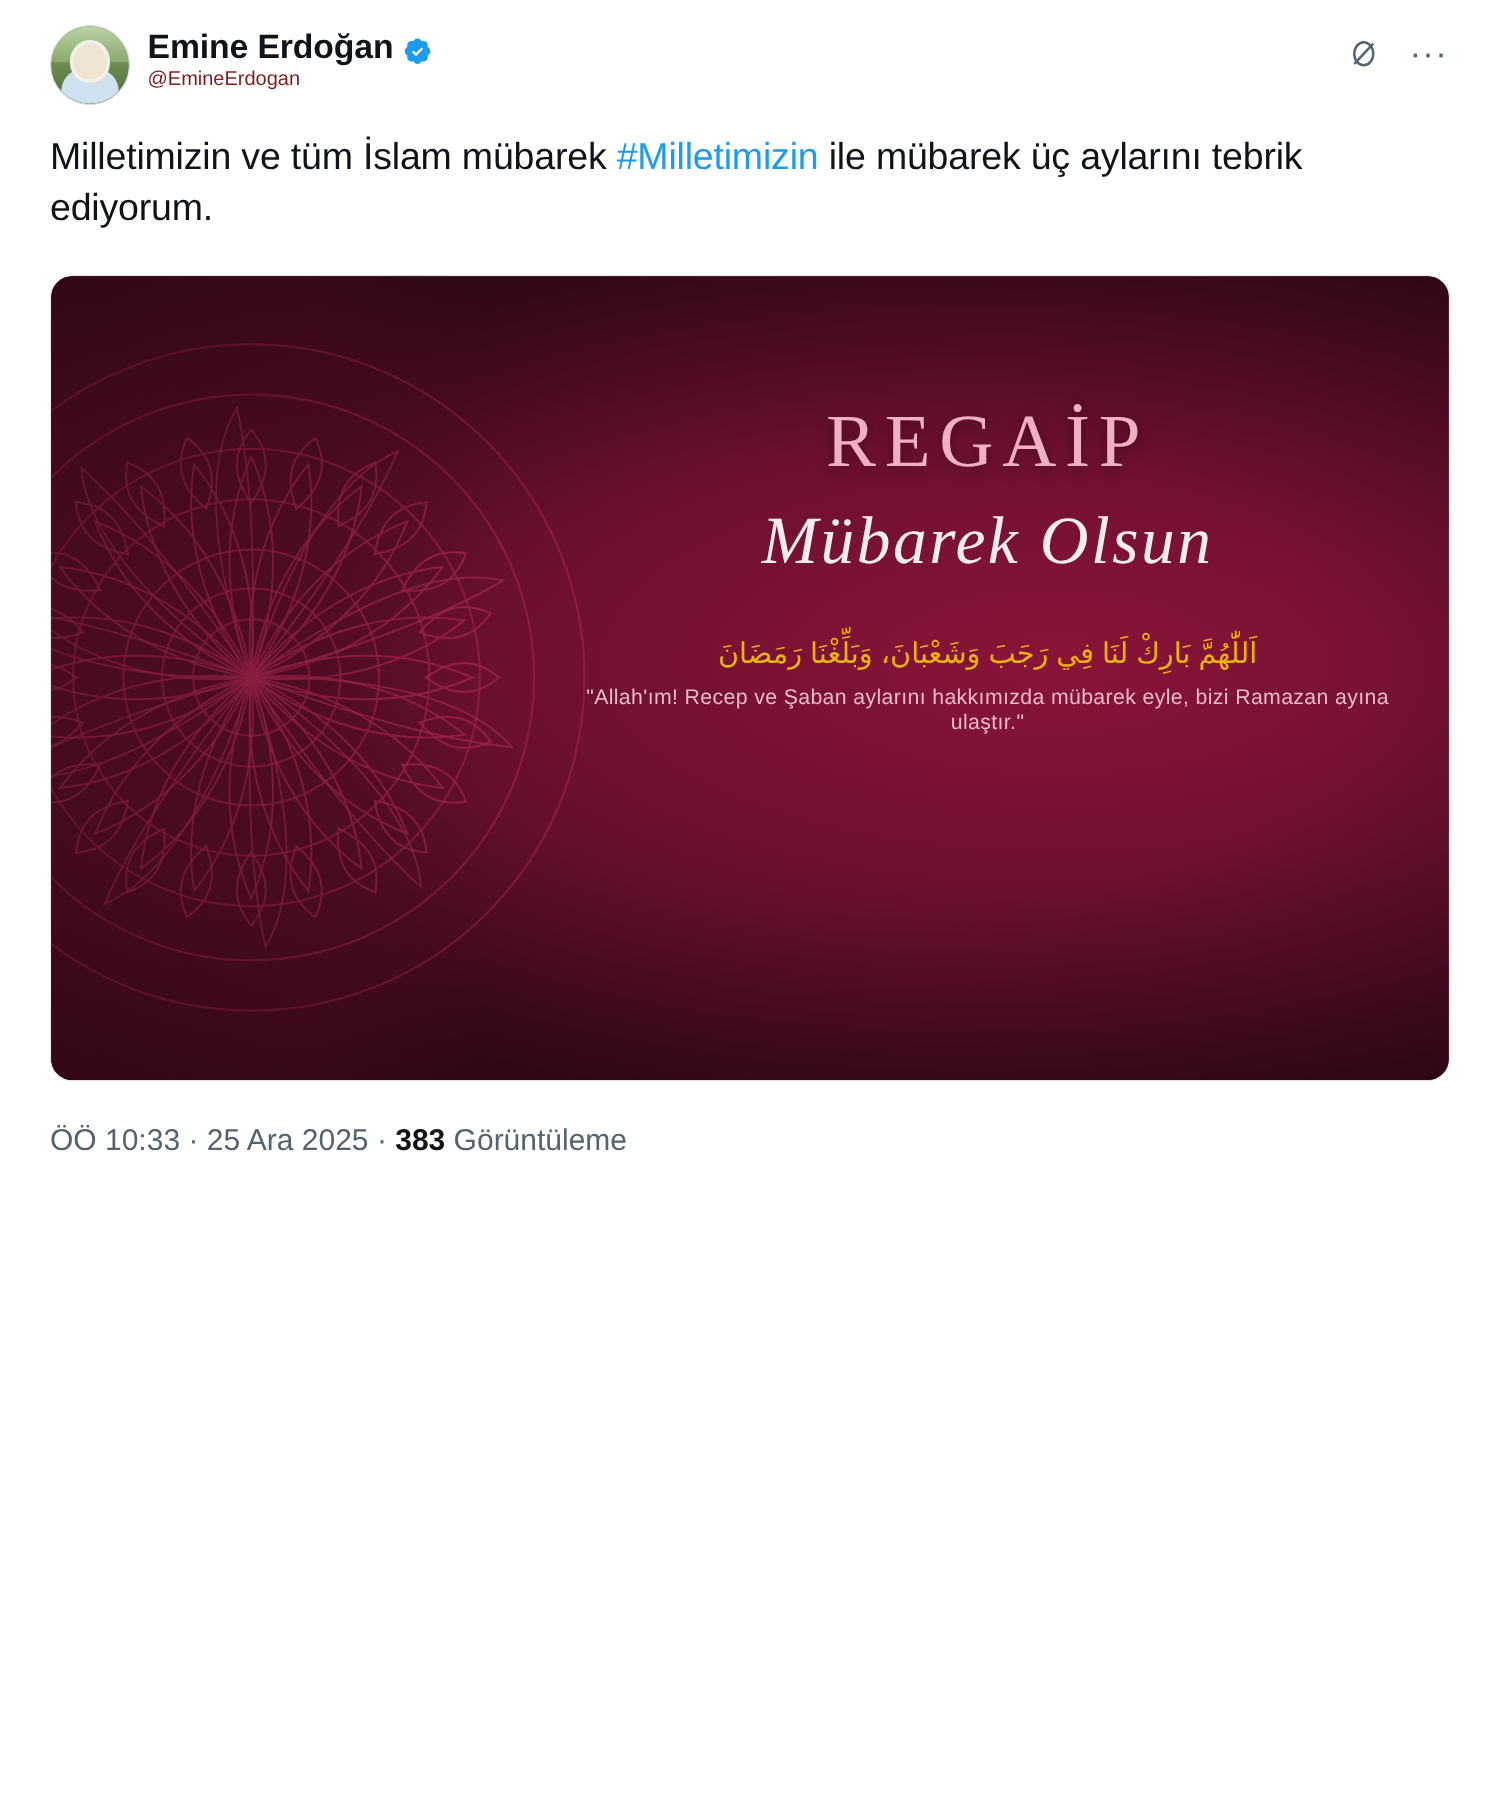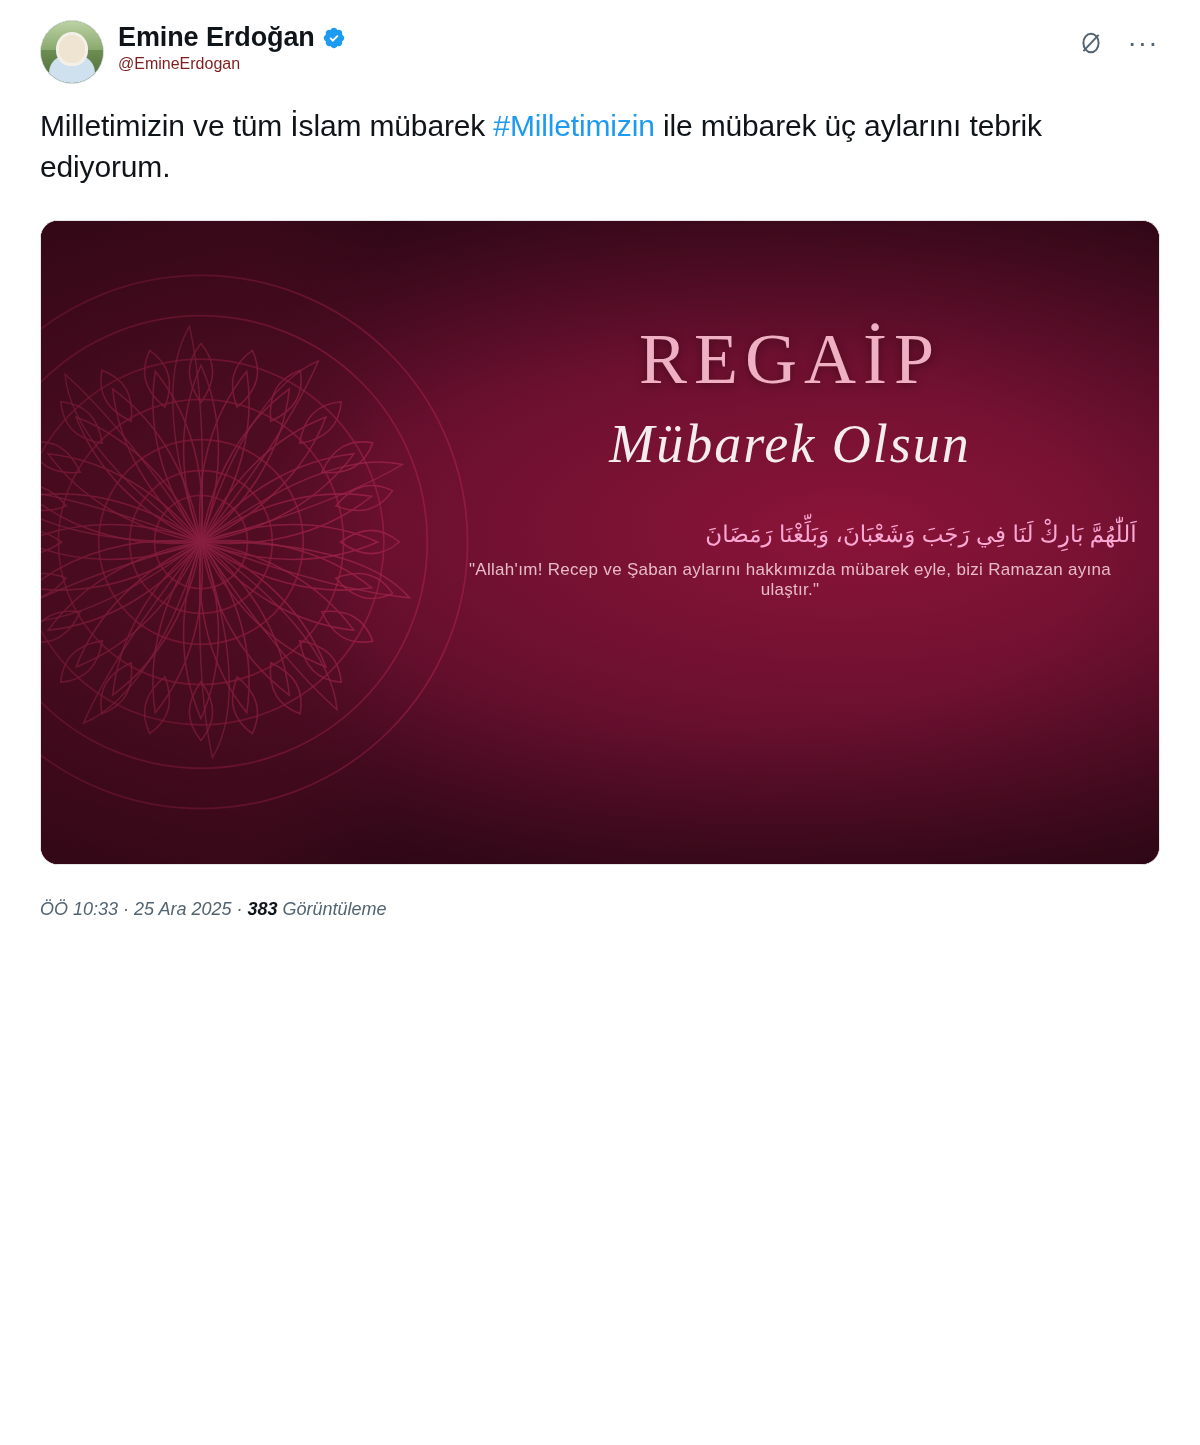--- a/index.html
+++ b/index.html
@@ -68,21 +68,21 @@
   }
   .name-block {
     margin-left: 14px;
     display: flex;
     flex-direction: column;
     justify-content: center;
     padding-top: 2px;
   }
   .display-row {
     display: flex;
-    align-items: center;
+    align-items: flex-end;
     gap: 7px;
   }
   .display-name {
     font-size: 27px;
     font-weight: bold;
     color: #0f1419;
     letter-spacing: -0.1px;
   }
   .verified {
     width: 24px;
@@ -175,21 +175,21 @@
   .media-text {
     position: absolute;
     left: 36%;
     right: 2%;
     top: 16%;
     text-align: center;
     color: #f1b6c6;
   }
   .regaip {
     font-family: "Liberation Serif", serif;
-    font-size: 72px;
+    font-size: 60px;
     letter-spacing: 7px;
     color: #eeb0c2;
     line-height: 1;
     text-shadow: 0 2px 10px rgba(0,0,0,0.35);
   }
   .gecemiz {
     font-family: "Liberation Serif", serif;
     font-size: 100px;
     letter-spacing: 5px;
     color: #f0b7c8;
@@ -202,38 +202,36 @@
     font-style: italic;
     font-size: 54px;
     color: #ffffff;
     margin-top: 18px;
     opacity: 0.92;
     letter-spacing: 2px;
   }
   .arabic {
     margin-top: 46px;
     font-size: 23px;
-    color: #f9a8d4;
+    color: #eab308;
     direction: rtl;
     letter-spacing: 0.5px;
-    text-align: right;
   }
   .arabic-tr {
     margin-top: 12px;
     font-size: 17px;
     color: #e7bcc8;
     letter-spacing: 0.3px;
   }
   
   .tweet-footer {
     margin-top: 34px;
     padding: 0 40px 22px 40px;
-    font-size: 18px;
+    font-size: 24px;
     color: #536471;
-    font-style: italic;
   }
   .views-count {
     color: #0f1419;
     font-weight: bold;
   }
 </style>
 </head>
 <body>
 
 <div class="page">

